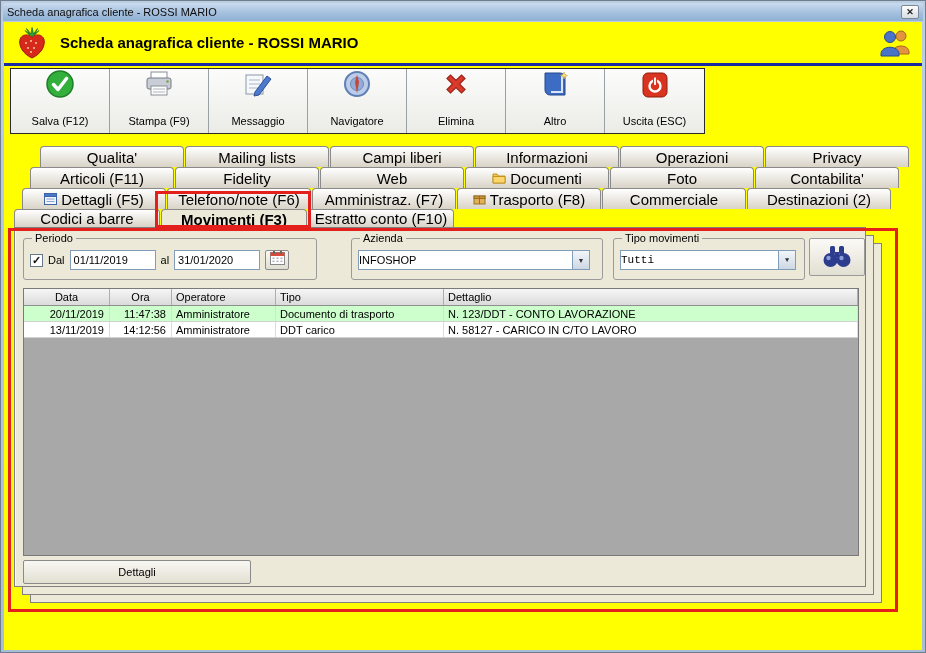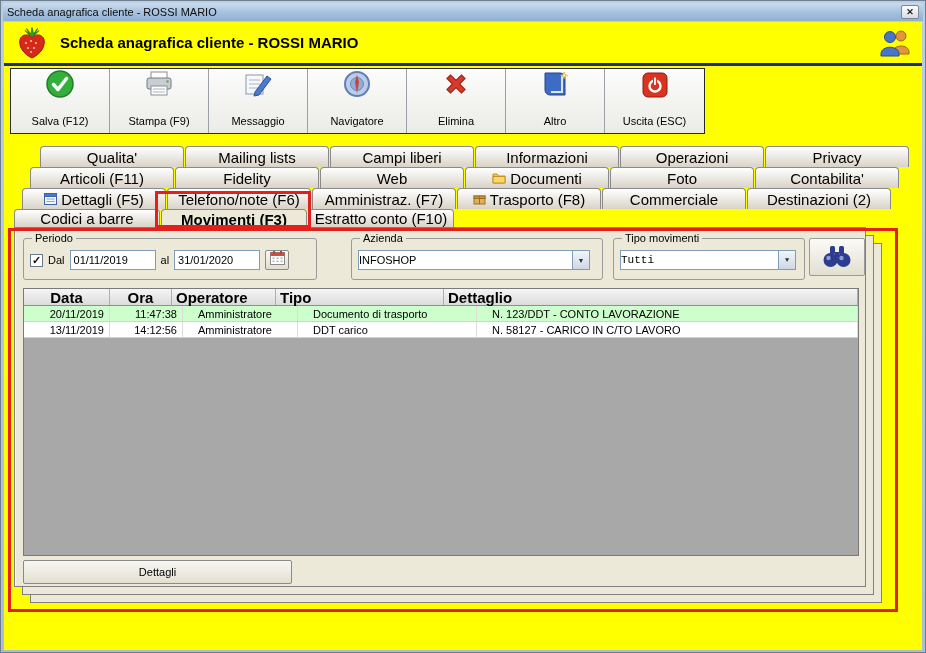--- a/index.html
+++ b/index.html
@@ -75,32 +75,32 @@
   .c-azienda { width:232px; }
   .c-tipo { width:176px;font-family:Liberation Mono, monospace; }
   .binocs-btn { position:absolute; left:794px; top:10px; width:56px; height:38px;
                 border:1px solid #9a9a9a; border-radius:2px;
                 background:linear-gradient(#FBFAF6,#E2DFD2); display:flex; align-items:center;
                 justify-content:center; cursor:pointer; }
   
   .grid { position:absolute; left:8px; top:60px; width:836px; height:268px;
           border:1px solid #7a7a7a; background:#A8A8A8; overflow:hidden; }
   .grid-header { display:flex; height:17px; border-bottom:1px solid #8f8f8f; }
-  .gh { font-size:15px; display:flex; align-items:center; border-right:1px solid #aeaeae;
-        background:linear-gradient(#F6F6F6,#DBDBDB); color:#000;font-weight:bold; }
-  .grid-row { display:flex; height:16px; background:#fff; border-bottom:1px solid #d2d2d2; font-size:11px; cursor:default;gap:11px; }
+  .gh { font-size:11px; display:flex; align-items:center; border-right:1px solid #aeaeae;
+        background:linear-gradient(#F6F6F6,#DBDBDB); color:#000; }
+  .grid-row { display:flex; height:16px; background:#fff; border-bottom:1px solid #d2d2d2; font-size:11px; cursor:default; }
   .grid-row.green { background:#CCFFCC; }
   .gc { display:flex; align-items:center; border-right:1px solid #dcdcdc; overflow:hidden; white-space:nowrap; }
   .w-data { width:86px; } .w-ora { width:62px; } .w-operatore { width:104px; }
   .w-tipo { width:168px; } .w-dettaglio { flex:1; }
   .gh.w-data, .gh.w-ora { justify-content:center; }
   .gh.w-operatore, .gh.w-tipo, .gh.w-dettaglio { padding-left:4px; }
   .gc.w-data, .gc.w-ora { justify-content:flex-end; padding-right:5px; }
   .gc.w-operatore, .gc.w-tipo, .gc.w-dettaglio { padding-left:4px; }
-  .dettagli-btn { position:absolute; left:8px; top:332px; width:269px; height:24px;
+  .dettagli-btn { position:absolute; left:8px; top:332px; width:228px; height:24px;
                   background:linear-gradient(#F8F7F2,#E2DFD2); border:1px solid #8a8a8a;
                   border-radius:2px; font-size:11px; font-family:inherit; cursor:pointer; color:#000; }
 </style>
 </head>
 <body>
 
 <div class="window">
 
   <div class="titlebar">
     <span class="titlebar-text">Scheda anagrafica cliente - ROSSI MARIO</span>

